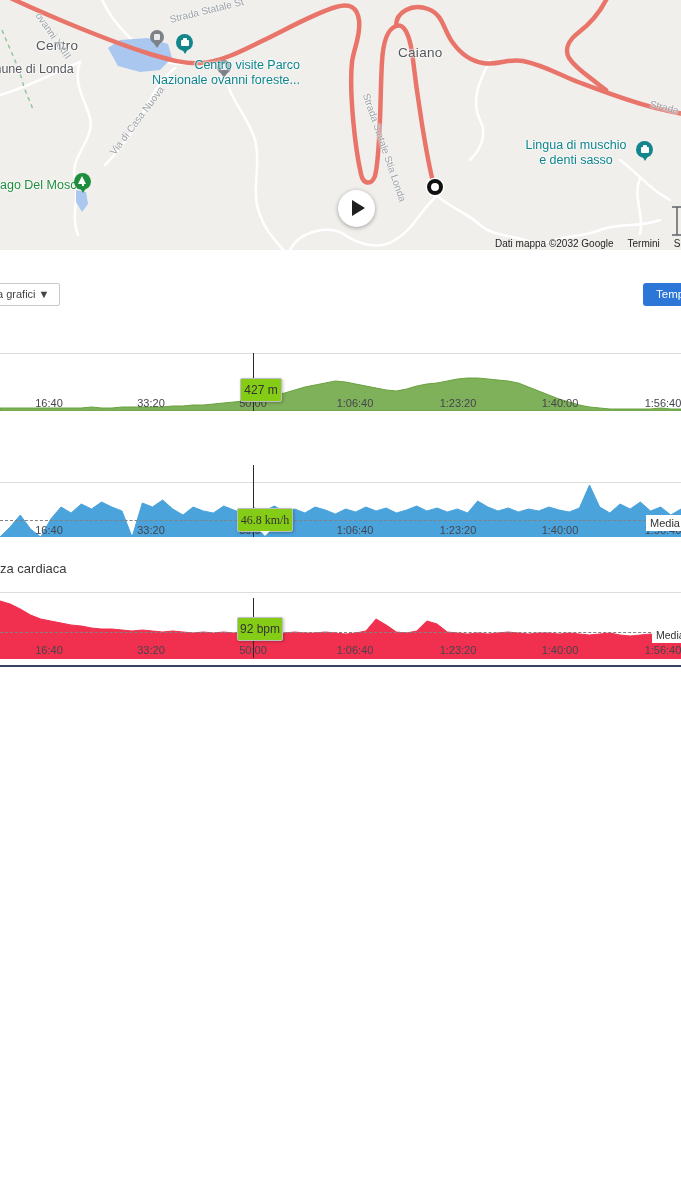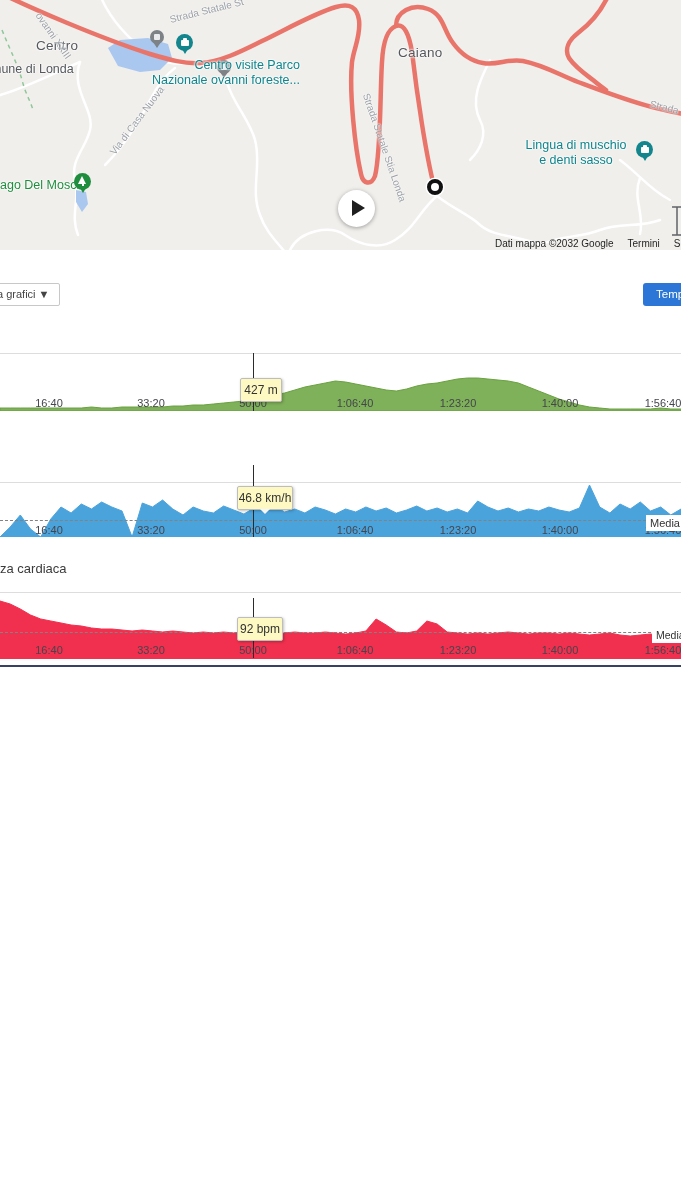--- a/index.html
+++ b/index.html
@@ -48,21 +48,21 @@
   .btn-charts { position:absolute; left:-14px; top:283px; height:23px; line-height:21px; padding:0 10px;
     background:#fff; border:1px solid #c8c8c8; border-radius:2px; font-size:11px; color:#444; cursor:pointer; white-space:nowrap; }
   .btn-tempo { position:absolute; left:643px; top:283px; height:23px; line-height:23px; width:62px;
     padding-left:13px; background:#2b76d6; border-radius:3px; font-size:11.5px; color:#fff; cursor:pointer; }
   
   .chart-frame-top { position:absolute; left:0; width:681px; height:1px; background:#dddddd; }
   .plot { position:absolute; left:0; }
   .dash-line { position:absolute; left:0; width:681px; height:0; border-top:1px dashed #828282; }
   .cursor-line { position:absolute; width:1px; background:#2b2b2b; }
   .tick-row span { position:absolute; transform:translateX(-50%); font-size:11px; color:#45454d; white-space:nowrap; }
-  .tooltip { position:absolute; background:#fef9c3; border:1px solid #bdbdbd; border-radius:2px;
+  .tooltip { position:absolute; background:#84cc16; border:1px solid #bdbdbd; border-radius:2px;
     box-shadow:1px 1px 3px rgba(0,0,0,.25); font-size:12px; color:#333; text-align:center; z-index:5; }
   .tooltip .ptr { position:absolute; bottom:-5px; left:50%; margin-left:-5px; width:0; height:0;
     border-left:5px solid transparent; border-right:5px solid transparent; border-top:5px solid #f6f6f6; }
   .media-box { position:absolute; background:#fff; font-size:11px; color:#333; padding:2px 3px 2px 4px;
     white-space:nowrap; z-index:4; }
   .hr-title { position:absolute; left:0; top:561px; font-size:13px; color:#3b3b3b; }
   .bottom-rule { position:absolute; left:0; top:665px; width:681px; height:2px; background:#394263; }
 </style>
 </head>
 <body>
@@ -177,21 +177,21 @@
   <div class="tick-row">
       <span style="left: 49px; top: 524px;">16:40</span>
       <span style="left: 151px; top: 524px;">33:20</span>
       <span style="left: 253px; top: 524px;">50:00</span>
       <span style="left: 355px; top: 524px;">1:06:40</span>
       <span style="left: 458px; top: 524px;">1:23:20</span>
       <span style="left: 560px; top: 524px;">1:40:00</span>
       <span style="left: 663px; top: 524px;">1:56:40</span>
     </div>
   <div class="cursor-line" style="left:253px; top:465px; height:72px;"></div>
-  <div class="tooltip" style="left:237px; top:486px; width:56px; height:24px; line-height:22px;"><span>46.8 km/h</span><span class="ptr"></span></div>
+  <div class="tooltip" style="left:237px; top:508px; width:56px; height:24px; line-height:22px;font-family:Liberation Serif, serif;"><span>46.8 km/h</span><span class="ptr"></span></div>
   <div class="media-box" style="left:646px; top:515px;">Media:</div>
 
   <div class="hr-title">za cardiaca</div>
   <div class="chart-frame-top" style="top:592px;"></div>
   <svg class="plot" style="top:592px;" width="681" height="67">
       <polygon points="0,67 0.0,9 10.2,12 20.3,17 30.5,23 40.7,27 50.8,29 61.0,31 71.1,33 81.3,34 91.5,36 101.6,37 111.8,37 122.0,38 132.1,39 142.3,38 152.5,39 162.6,40 172.8,39 183.0,40 193.1,41 203.3,40 213.4,41 223.6,40 233.8,41 243.9,41 254.1,40 264.3,41 274.4,42 284.6,41 294.8,40 304.9,41 315.1,41 325.3,40 335.4,41 345.6,42 355.7,41 365.9,39 376.1,27 386.2,33 396.4,40 406.6,41 416.7,39 426.9,29 437.1,32 447.2,40 457.4,41 467.6,42 477.7,41 487.9,42 498.0,41 508.2,40 518.4,41 528.5,42 538.7,41 548.9,41 559.0,42 569.2,41 579.4,42 589.5,43 599.7,42 609.9,41 620.0,43 630.2,44 640.3,43 650.5,42 660.7,44 670.8,45 681.0,44 681,67" fill="#f0304e" stroke="#f0304e" stroke-width="1"></polygon>
     </svg>
   <div class="dash-line" style="top:632px;"></div>
   <div class="tick-row">
       <span style="left: 49px; top: 644px;">16:40</span>

